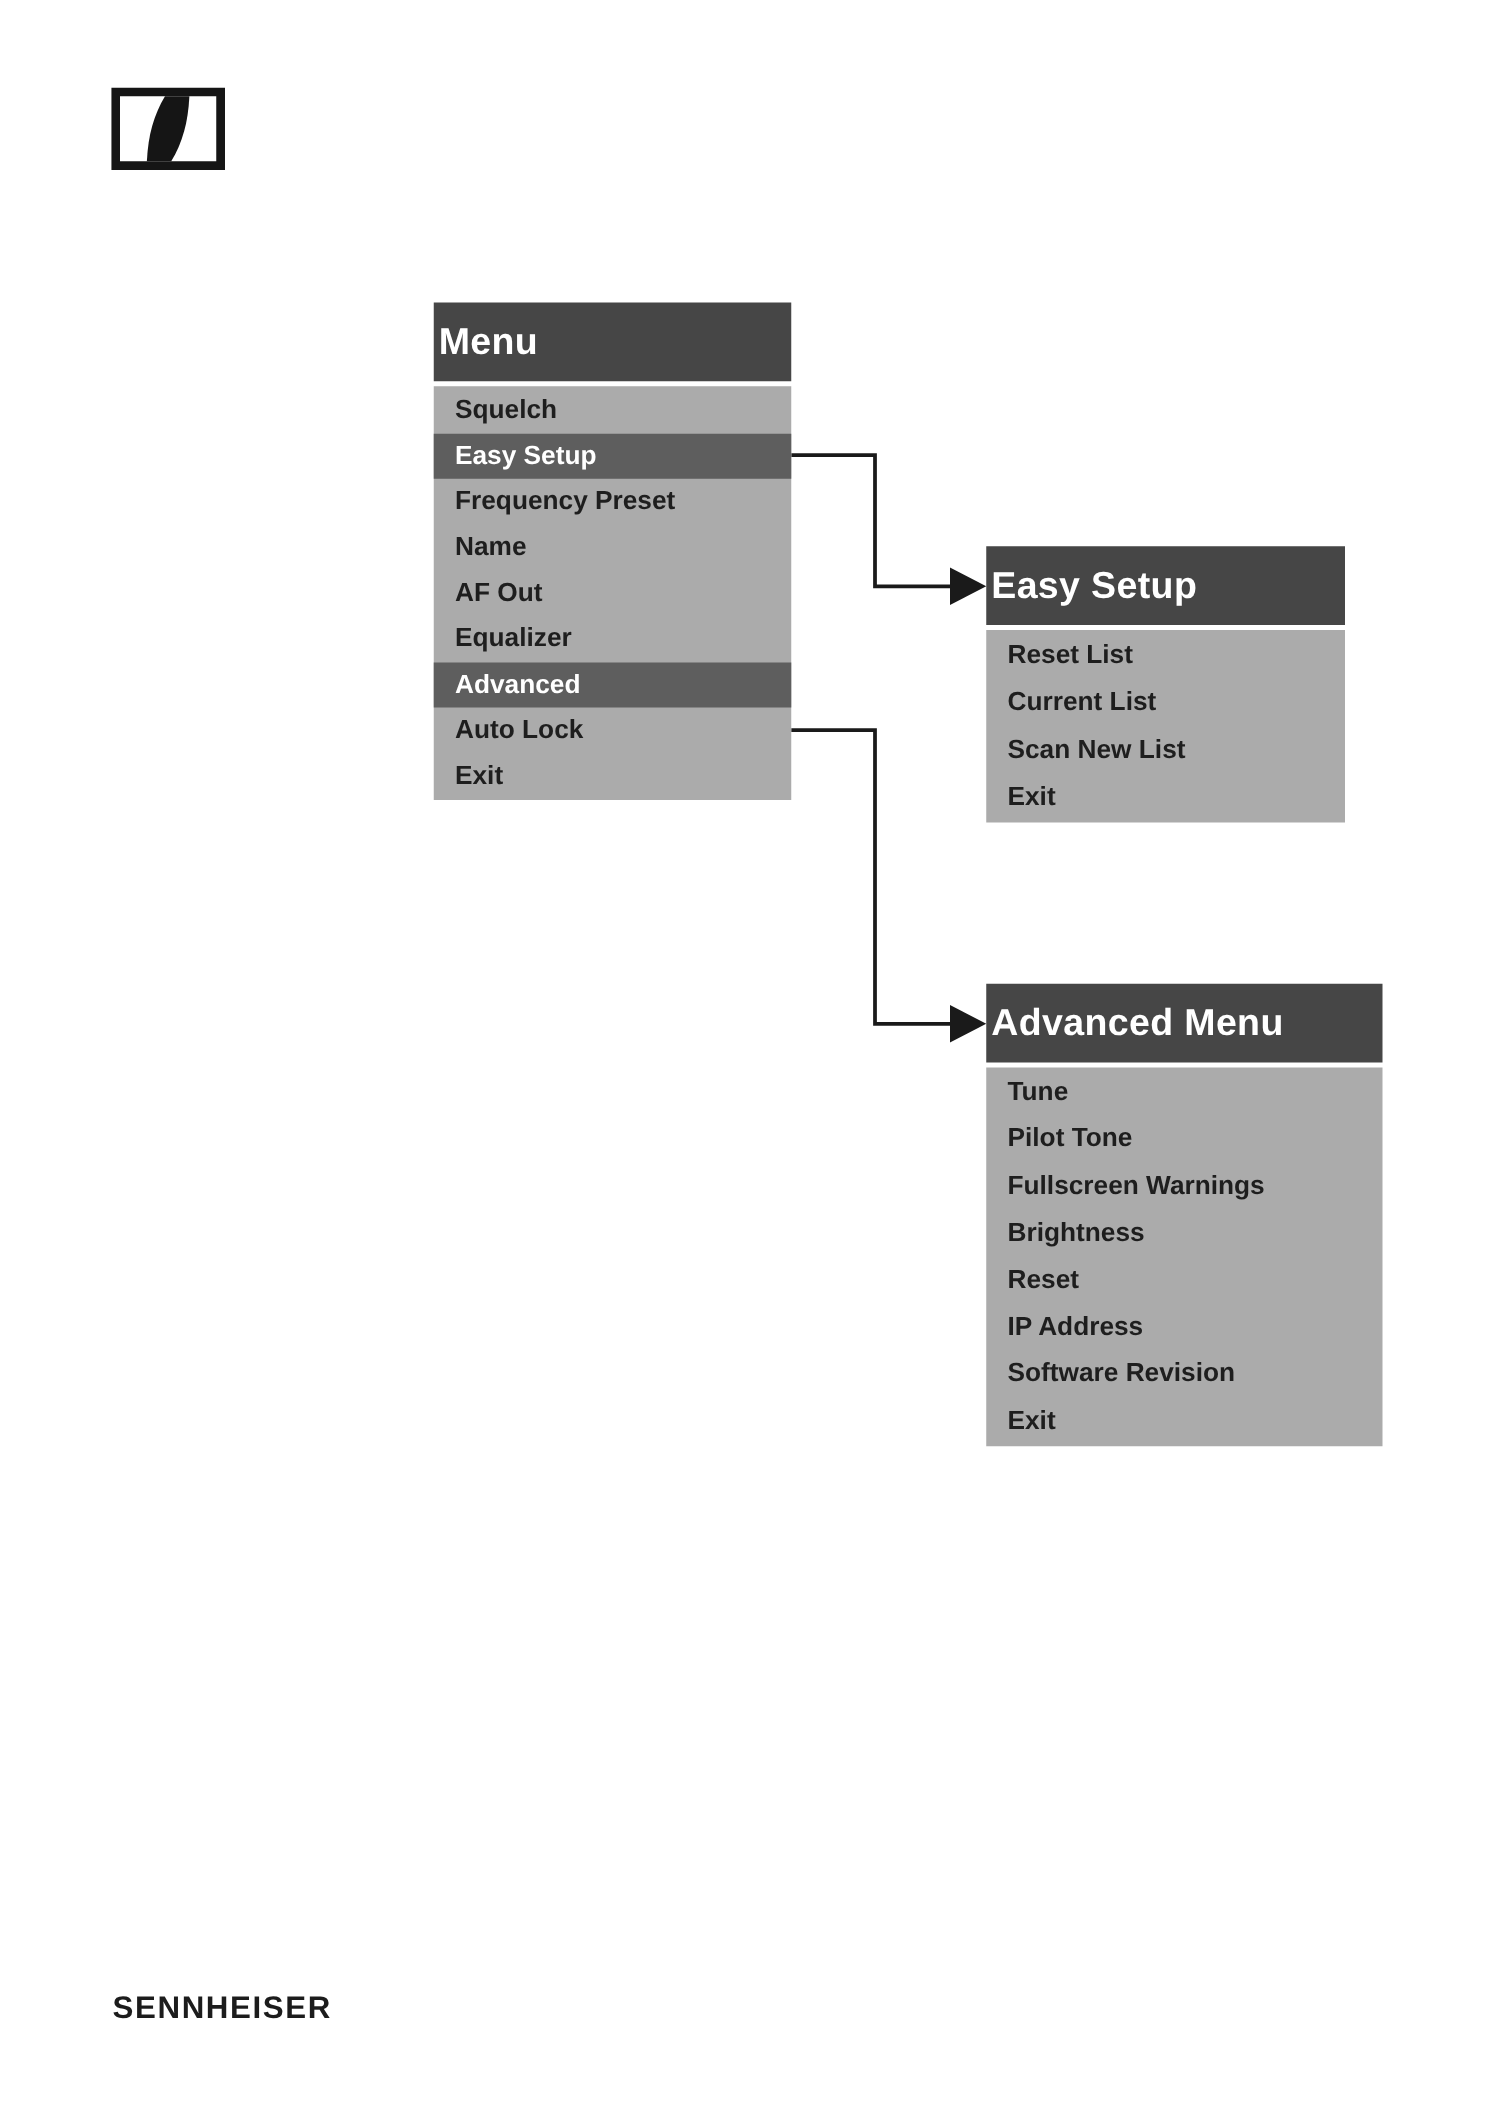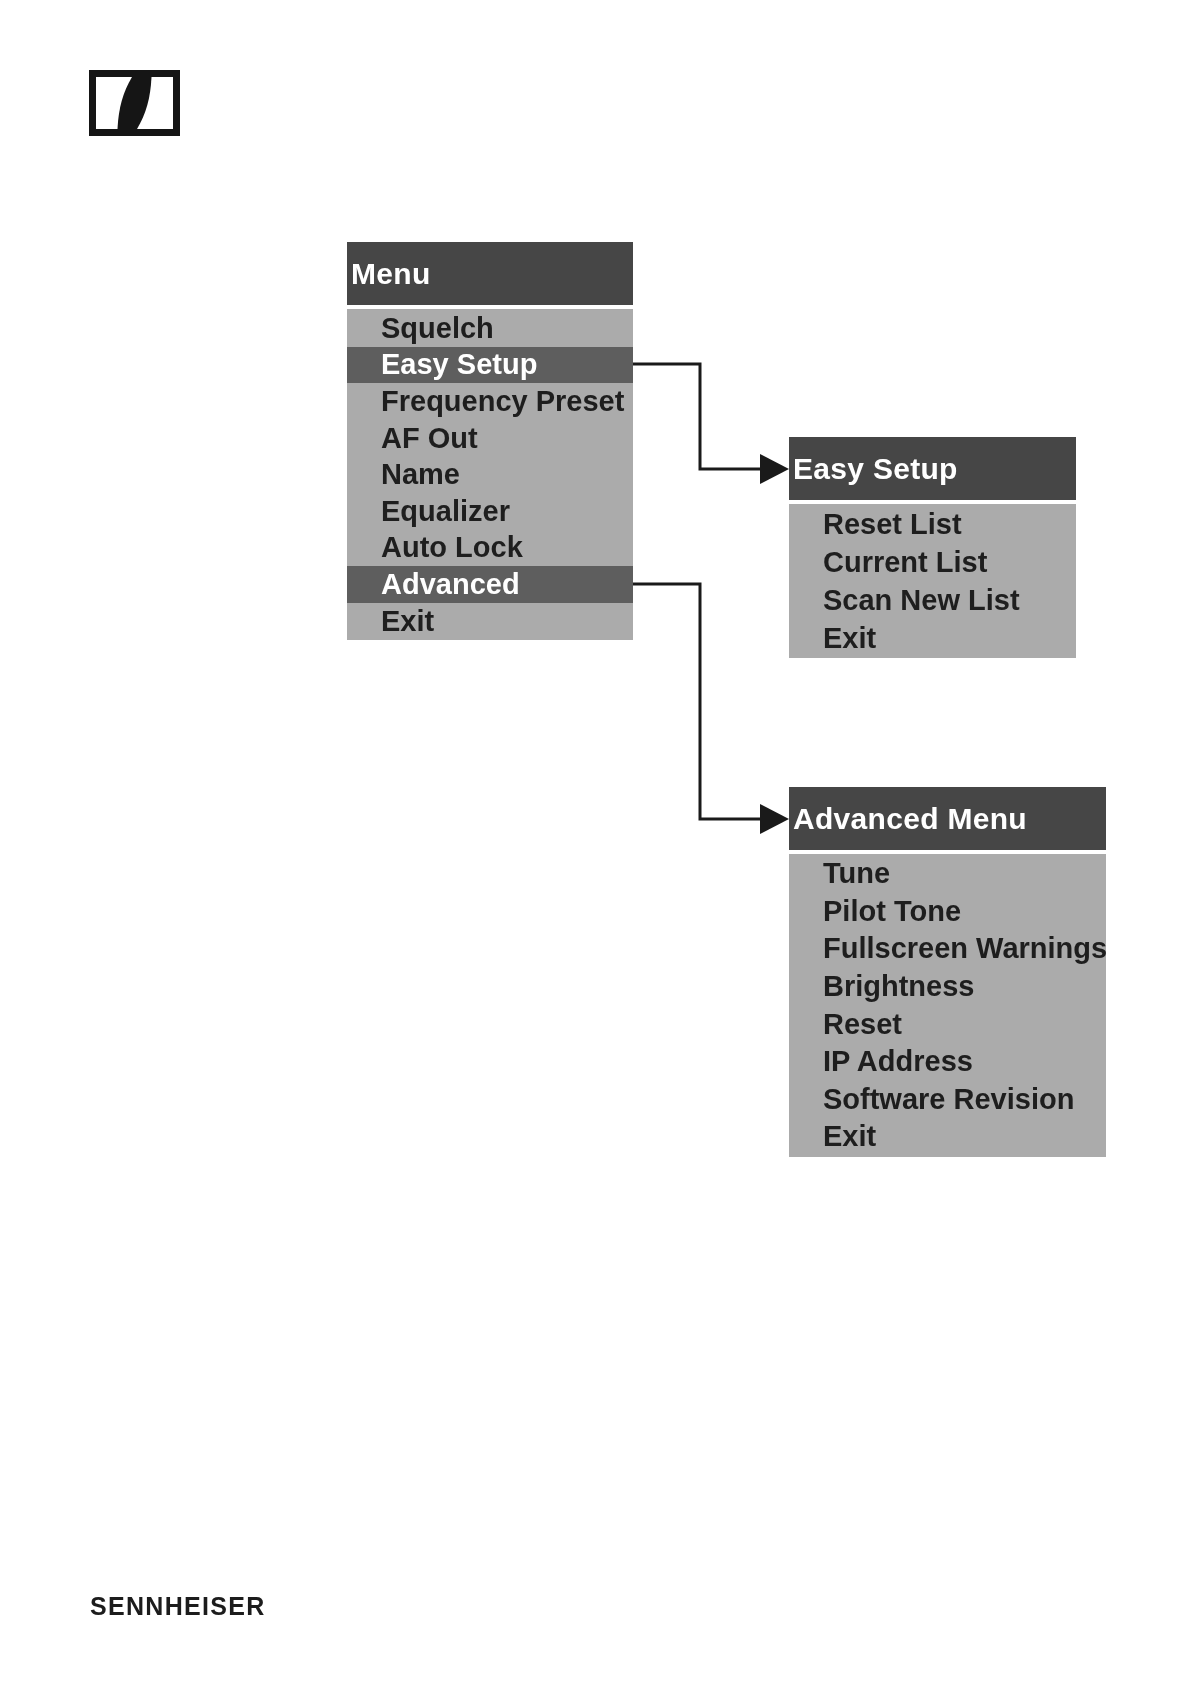--- a/index.html
+++ b/index.html
@@ -19,22 +19,22 @@
     height:63px;background:#464646;color:#ffffff;
     display:flex;align-items:center;padding-left:4px;
     font-size:30px;font-weight:700;letter-spacing:.3px;
     box-sizing:border-box;white-space:nowrap;
   }
   .panel-body{
     background:#ababab;margin-top:4px;
     padding:1px 0;box-sizing:border-box;
   }
   .row{
-    display:flex;align-items:center;padding-left:34px;
-    font-size:29px;font-weight:700;color:#1e1e1e;
+    display:flex;align-items:center;padding-left:17px;
+    font-size:21px;font-weight:700;color:#1e1e1e;
     white-space:nowrap;box-sizing:border-box;
   }
   .row.hl{background:#5e5e5e;color:#ffffff;}
   #main-menu{left:347px;top:242px;width:286px;}
   #main-menu .row{height:36.6px;}
   #easy-setup-menu{left:789px;top:437px;width:287px;}
   #easy-setup-menu .row{height:38px;}
   #advanced-menu{left:789px;top:787px;width:317px;text-align:right;}
   #advanced-menu .row{height:37.6px;}
   
@@ -63,25 +63,25 @@
     <polyline points="633,584 700,584 700,819 761,819" fill="none" stroke="#1a1a1a" stroke-width="3"></polyline>
     <polygon points="760,804 760,834 789,819" fill="#1a1a1a"></polygon>
   </svg>
 
   <div id="main-menu" class="panel">
     <div class="panel-head">Menu</div>
     <div class="panel-body">
       <div class="row">Squelch</div>
       <div class="row hl">Easy Setup</div>
       <div class="row">Frequency Preset</div>
+      <div class="row">Name</div>
       <div class="row">AF Out</div>
-      <div class="row">Name</div>
       <div class="row">Equalizer</div>
+      <div class="row hl">Advanced</div>
       <div class="row">Auto Lock</div>
-      <div class="row hl">Advanced</div>
       <div class="row">Exit</div>
     </div>
   </div>
 
   <div id="easy-setup-menu" class="panel">
     <div class="panel-head">Easy Setup</div>
     <div class="panel-body">
       <div class="row">Reset List</div>
       <div class="row">Current List</div>
       <div class="row">Scan New List</div>

